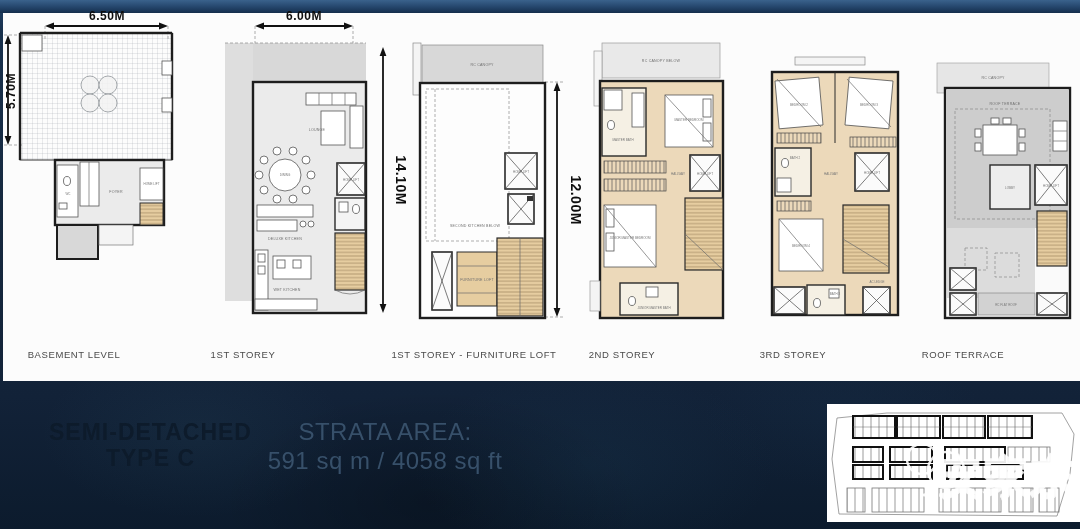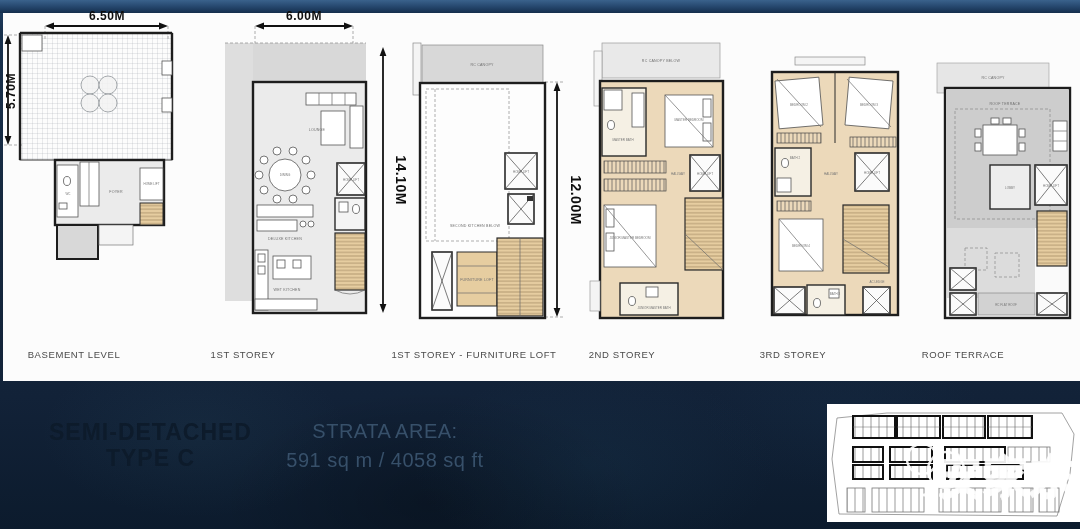--- a/index.html
+++ b/index.html
@@ -30,21 +30,21 @@
   .dline{stroke:#111;stroke-width:1.8;} .ah{fill:#111;}
   .plab{font-size:9.5px;fill:#4a4a4a;letter-spacing:.6px;text-anchor:middle;}
   .rl{font-size:3.6px;fill:#6e6e6e;text-anchor:middle;letter-spacing:.2px;}
   .rls{font-size:3px;fill:#777;text-anchor:middle;}
   .xb{fill:#fbfbfb;stroke:#2a2a2a;stroke-width:1.6;}
   .xl{stroke:#444;stroke-width:.7;}
   
   #footer-title{left:38px;top:419px;width:225px;text-align:center;
     color:#0d1b2b;font-weight:bold;font-size:23px;line-height:26px;letter-spacing:1px;}
   #footer-strata{left:255px;top:417px;width:260px;text-align:center;
-    color:#37506a;font-size:20px;line-height:29px;letter-spacing:.5px;}
+    color:#37506a;font-size:24px;line-height:29px;letter-spacing:.5px;}
   
   #watermark-text{left:938px;top:448px;width:150px;color:rgba(255,255,255,.45);
     font-size:44px;font-weight:bold;letter-spacing:2px;white-space:nowrap;
     -webkit-text-stroke:2px rgba(255,255,255,.85);z-index:5;}
 </style>
 </head>
 <body>
 
 <div id="stage">
   <div id="top-strip" class="abs"></div>

